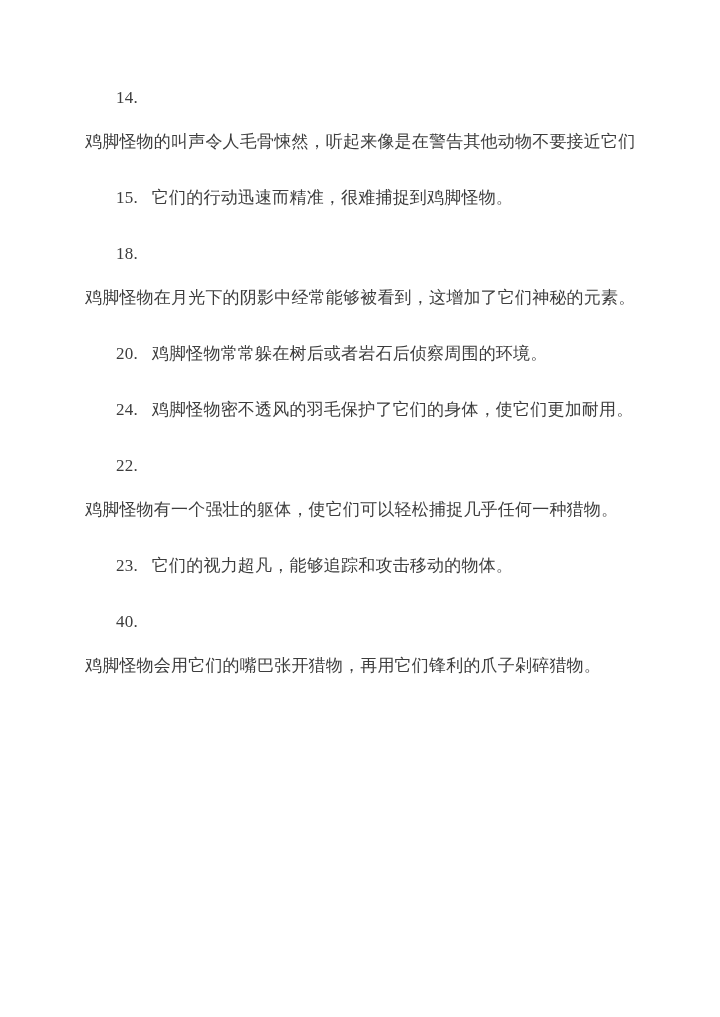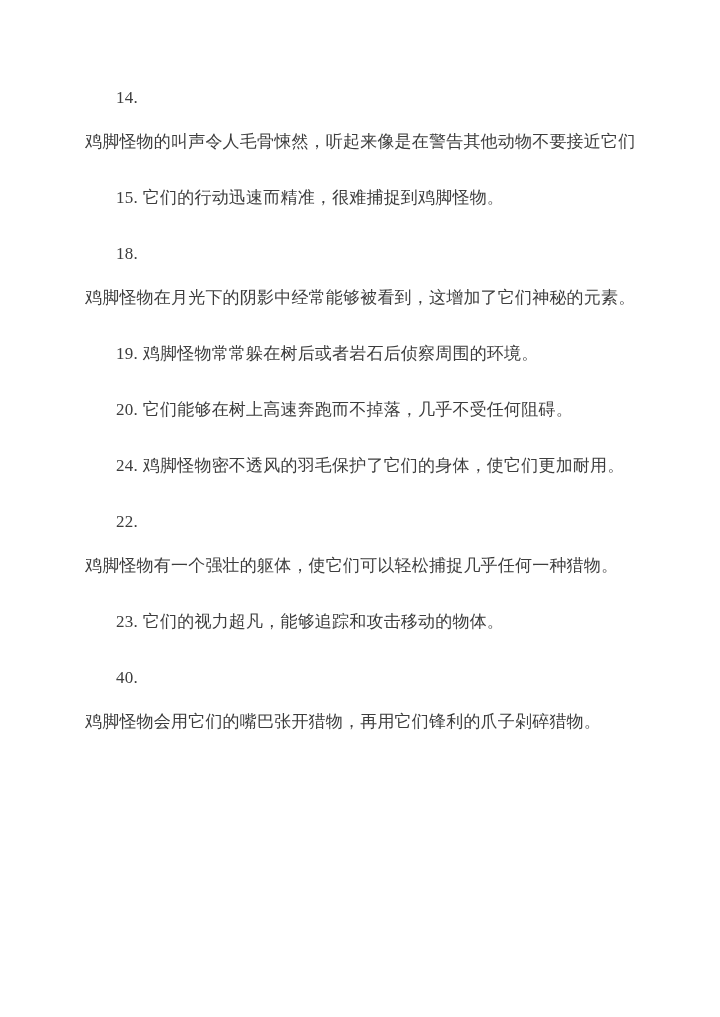--- a/index.html
+++ b/index.html
@@ -33,21 +33,21 @@
     margin-top: 12px;
   }
   .num-line {
     padding-left: 31px;
   }
   .inline-line {
     padding-left: 31px;
   }
   .num {
     display: inline-block;
-    margin-right: 5px;
+    margin-right: 14px;
   }
 </style>
 </head>
 <body>
 
 <div class="page">
   <div class="content">
 
     <div class="item">
       <div class="line num-line">14.</div>
@@ -59,26 +59,23 @@
     </div>
 
 
 
     <div class="item">
       <div class="line num-line">18.</div>
       <div class="line">鸡脚怪物在月光下的阴影中经常能够被看到，这增加了它们神秘的元素。</div>
     </div>
 
     <div class="item">
-      <div class="line inline-line"><span class="num">19.</span><span>鸡脚怪物常常躲在树后或者岩石后侦察周围的环境。</span></div>
+      <div class="line inline-line"><span class="num">20.</span><span>鸡脚怪物常常躲在树后或者岩石后侦察周围的环境。</span></div>
     </div>
 
-    <div class="item">
-      <div class="line inline-line"><span class="num">20.</span><span>它们能够在树上高速奔跑而不掉落，几乎不受任何阻碍。</span></div>
-    </div>
 
     <div class="item">
       <div class="line inline-line"><span class="num">24.</span><span>鸡脚怪物密不透风的羽毛保护了它们的身体，使它们更加耐用。</span></div>
     </div>
 
     <div class="item">
       <div class="line num-line">22.</div>
       <div class="line">鸡脚怪物有一个强壮的躯体，使它们可以轻松捕捉几乎任何一种猎物。</div>
     </div>
 

